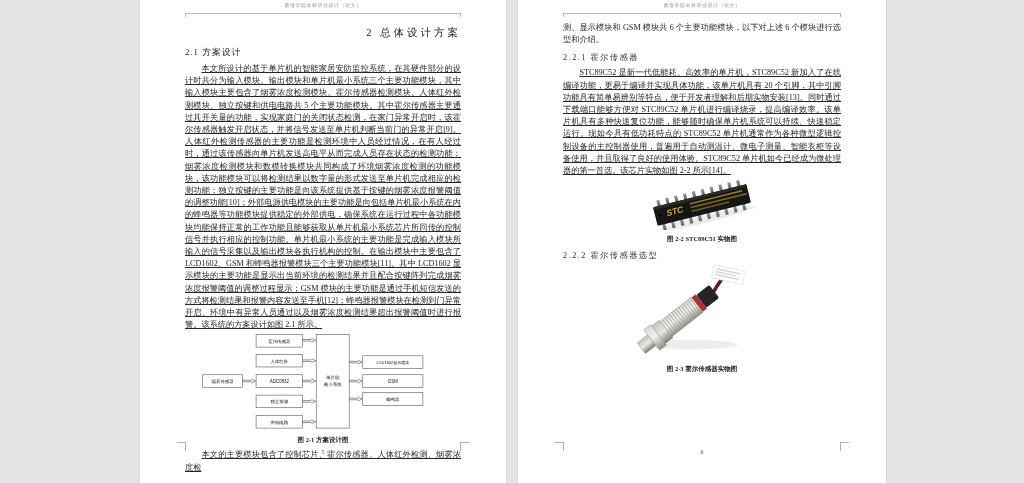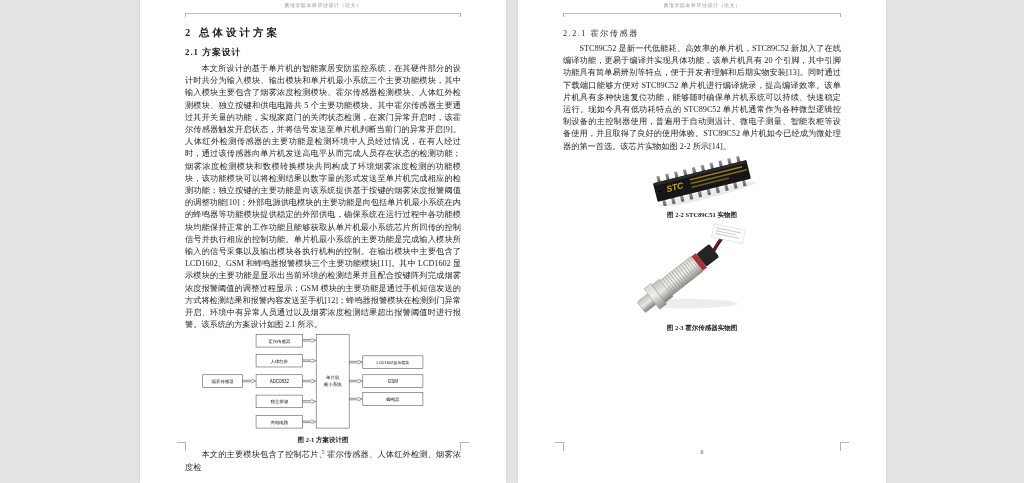--- a/index.html
+++ b/index.html
@@ -7,25 +7,25 @@
   .viewer{position:relative;width:1024px;height:483px;background:#e4e4e4;overflow:hidden;}
   .page{position:absolute;top:0;height:483px;background:#ffffff;overflow:hidden;
         box-shadow:0 0 2px rgba(0,0,0,.15);}
   .running-head{position:absolute;top:2px;left:0;right:0;text-align:center;
         font-size:5px;color:#909090;letter-spacing:.5px;}
   .head-rule{position:absolute;top:13px;left:45px;right:45px;border-bottom:1px solid #bcbcbc;}
   .head-rule::before,.head-rule::after{content:"";position:absolute;top:0;width:0;height:4px;border-left:1px solid #b3b3b3;}
   .head-rule::before{left:0;}
   .head-rule::after{right:0;}
   .content{position:absolute;top:22px;left:45px;right:45px;color:#262626;}
-  h1{margin:4px 0 0 0;font-size:10.5px;font-weight:700;letter-spacing:3px;color:#1c1c1c;}
-  h2{margin:7px 0 0 0;font-size:8.8px;font-weight:700;letter-spacing:1px;color:#1c1c1c;}
+  h1{margin:4px 0 0 0;font-size:10.5px;font-weight:400;letter-spacing:3px;color:#1c1c1c;text-align:right;}
+  h2{margin:7px 0 0 0;font-size:8.8px;font-weight:400;letter-spacing:1px;color:#1c1c1c;}
   h3{margin:6px 0 0 0;font-size:8.2px;font-weight:400;letter-spacing:1.5px;color:#2e2e2e;}
   p{margin:4px 0 0 0;font-size:8.2px;line-height:12.2px;text-align:justify;color:#262626;}
-  p.indent{text-indent:2em;}
+  p.indent{text-indent:2em;text-decoration:underline;}
   .fig{text-align:center;margin-top:3px;}
   .caption{margin-top:1px;text-align:center;font-size:6.5px;font-weight:700;color:#222;}
   .page-number{position:absolute;bottom:28px;left:0;right:0;text-align:center;font-size:6px;color:#555;}
   .crop{position:absolute;width:8px;height:8px;bottom:32px;}
   .crop-bl{left:37px;border-top:1px solid #b3b3b3;border-right:1px solid #b3b3b3;}
   .crop-br{right:37px;border-top:1px solid #b3b3b3;border-left:1px solid #b3b3b3;}
   svg text{font-family:"Liberation Sans","DejaVu Sans",sans-serif;}
   .fc-box{fill:#ffffff;stroke:#555;stroke-width:.6;}
   .fc-arrow{fill:none;stroke:#444;stroke-width:.6;}
   .fc-label{font-size:4.6px;fill:#111;}
@@ -96,20 +96,21 @@
     <div class="page-number">5</div>
   </section>
 
   <section class="page" style="left:518px;width:368px;">
     <div class="running-head">
       <span>黄淮学院本科毕业设计（论文）</span>
     </div>
     <div class="head-rule"></div>
 
     <div class="content">
+      <p style="margin-top:0;">测、显示模块和 GSM 模块共 6 个主要功能模块，以下对上述 6 个模块进行选型和介绍。</p>
       <h3>2.2.1  霍尔传感器</h3>
       <p class="indent">STC89C52 是新一代低能耗、高效率的单片机，STC89C52 新加入了在线编译功能，更易于编译并实现具体功能，该单片机具有 20 个引脚，其中引脚功能具有简单易辨别等特点，便于开发者理解和后期实物安装[13]。同时通过下载端口能够方便对 STC89C52 单片机进行编译烧录，提高编译效率。该单片机具有多种快速复位功能，能够随时确保单片机系统可以持续、快速稳定运行。现如今具有低功耗特点的 STC89C52 单片机通常作为各种微型逻辑控制设备的主控制器使用，普遍用于自动测温计、微电子测量、智能衣柜等设备使用，并且取得了良好的使用体验。STC89C52 单片机如今已经成为微处理器的第一首选。该芯片实物如图 2-2 所示[14]。</p>
 
       <div class="fig">
         <svg width="130" height="50" viewBox="0 0 130 52">
           <defs>
             <linearGradient id="pinG" x1="0" y1="0" x2="0" y2="1">
               <stop offset="0" stop-color="#9a9a9a"></stop>
                 <stop offset="1" stop-color="#5c5c5c"></stop>
             </linearGradient>
@@ -145,20 +146,21 @@
             <circle cx="-45" cy="0" r="2.2" fill="#050505" stroke="#333" stroke-width="0.5"></circle>
             <text x="-38" y="2.5" font-size="9" font-style="italic" font-weight="700" fill="#c8a42d">STC</text>
             <rect x="-12" y="-5" width="56" height="1.6" fill="#c8a42d" opacity="0.75"></rect>
             <rect x="-12" y="-1" width="60" height="1.6" fill="#c8a42d" opacity="0.6"></rect>
             <rect x="-12" y="3" width="40" height="1.6" fill="#c8a42d" opacity="0.5"></rect>
           </g>
         </svg>
       </div>
       <div class="caption">图 2-2 STC89C51 实物图</div>
 
+      <h3>2.2.2  霍尔传感器选型</h3>
 
       <div class="fig">
         <svg width="170" height="96" viewBox="0 0 170 100">
           <defs>
             <linearGradient id="metG" x1="0" y1="0" x2="0" y2="1">
               <stop offset="0" stop-color="#d8d8d4"></stop>
                 <stop offset="0.45" stop-color="#f0f0ec"></stop>
                 <stop offset="1" stop-color="#8f8f8a"></stop>
             </linearGradient>
             <linearGradient id="metG2" x1="0" y1="0" x2="0" y2="1">

